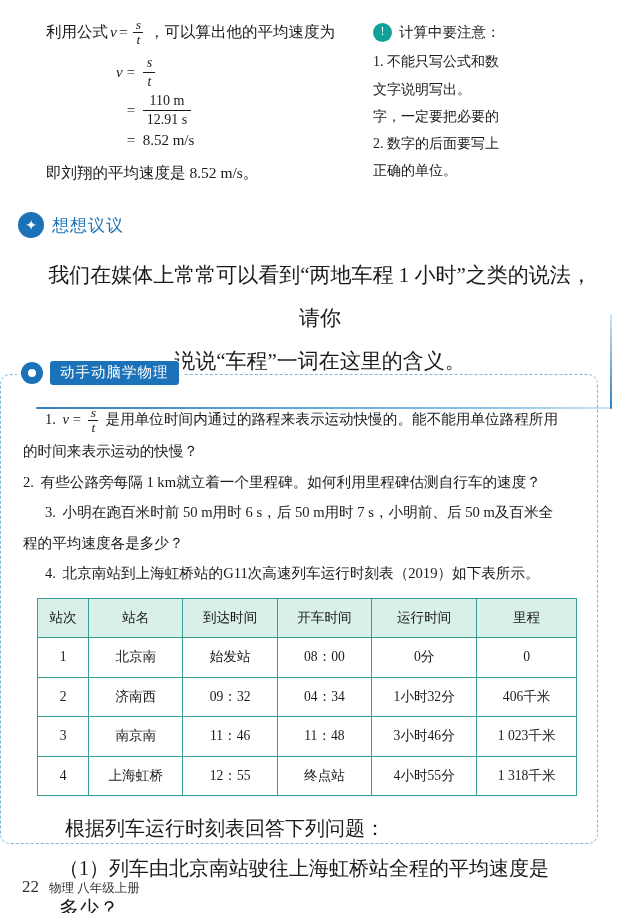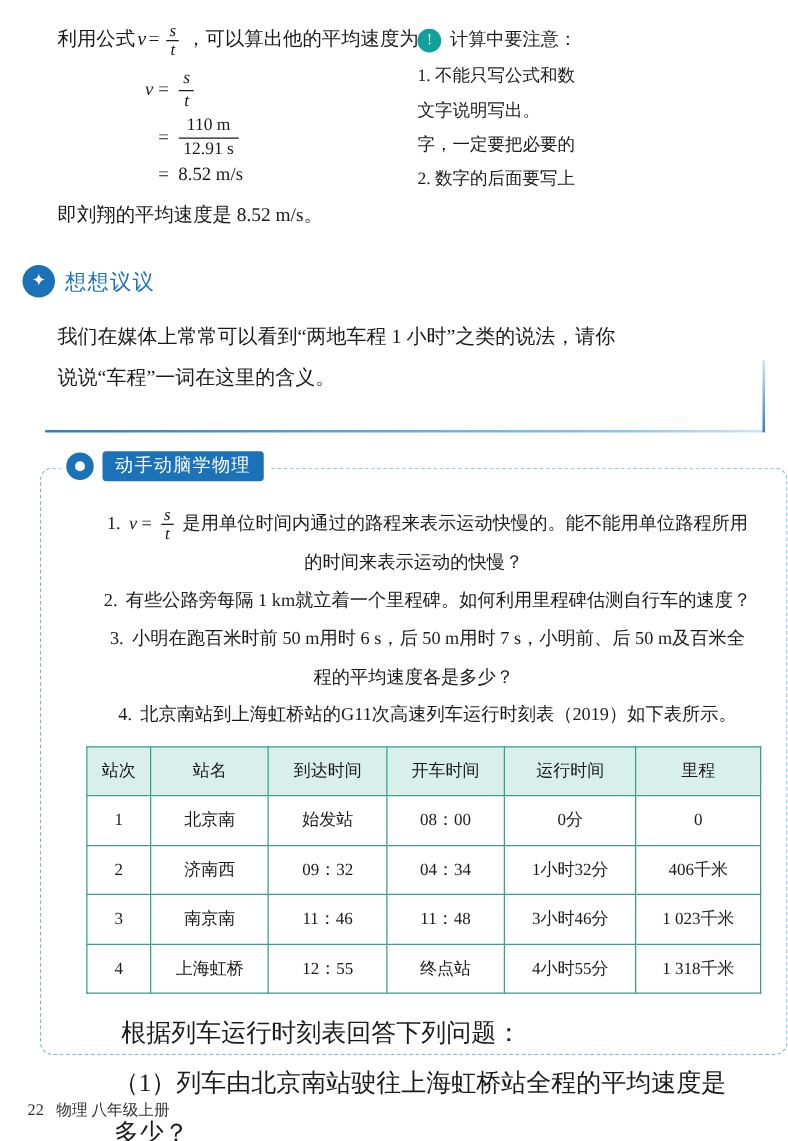--- a/index.html
+++ b/index.html
@@ -12,20 +12,21 @@
     background: #ffffff;
     font-family: "Liberation Serif", serif;
     color: #1a1a1a;
     position: relative;
     overflow: hidden;
   }
   .page {
     position: relative;
     width: 514px;
     height: 913px;
+    padding-left: 39px;
   }
 
   
   .formula-block {
     position: absolute;
     left: 46px;
     top: 18px;
     width: 390px;
     font-size: 15.5px;
     line-height: 1.6;
@@ -136,22 +137,23 @@
     font-size: 17px;
     color: #1b72b8;
     font-weight: normal;
     letter-spacing: 1px;
   }
   .disc-body {
     position: relative;
     margin-top: 12px;
     margin-left: 10px;
     padding: 4px 18px 26px 18px;
-    font-size: 16px;
+    font-size: 21px;
     line-height: 2.05;
+    text-align: center;
   }
   .disc-rule-bottom {
     position: absolute;
     left: 8px;
     right: 0;
     bottom: 0;
     height: 2px;
     background: linear-gradient(to right, #2f7fc0, #8fc4e6 80%, #cfe4f4);
     border-radius: 2px;
   }
@@ -161,21 +163,21 @@
     top: 40%;
     bottom: 0;
     width: 2px;
     background: linear-gradient(to bottom, #cfe4f4, #2f7fc0);
     border-radius: 2px;
   }
 
   
   .act {
     position: absolute;
-    left: 32px;
+    left: 0;
     top: 374px;
     width: 598px;
     height: 470px;
     border: 1.5px dashed #7ab8dd;
     border-radius: 10px;
     box-sizing: border-box;
   }
   .act-head {
     position: absolute;
     left: 16px;
@@ -209,21 +211,20 @@
   }
 
   .act-body {
     padding: 30px 22px 0 22px;
     font-size: 14.6px;
     line-height: 1.95;
   }
   .q {
     margin-bottom: 2px;
     text-indent: 0;
-    text-align: center;
   }
   .q .qn { margin-right: 3px; }
 
   
   .tbl {
     margin: 10px 0 0 14px;
     border-collapse: collapse;
     width: 540px;
     font-size: 13.6px;
   }
@@ -251,21 +252,21 @@
   .footer {
     position: absolute;
     left: 22px;
     bottom: 16px;
     font-size: 12.5px;
     color: #333333;
     display: flex;
     align-items: baseline;
     gap: 10px;
   }
-  .footer .pg { font-size: 13px; }
+  .footer .pg { font-size: 17px; }
 </style>
 </head>
 <body>
 
 <div class="page">
 
   <div class="formula-block">
     <div class="f-line1">
       <span>利用公式</span>
       <span class="ital">v</span>
@@ -306,20 +307,21 @@
 
   <div class="note-box">
     <div class="note-head">
       <span class="note-icon">!</span>
       <span class="note-title">计算中要注意：</span>
     </div>
     <span class="note-line">1. 不能只写公式和数</span>
     <span class="note-line">文字说明写出。</span>
     <span class="note-line">字，一定要把必要的</span>
     <span class="note-line">2. 数字的后面要写上</span>
+    <span class="note-line">正确的单位。</span>
   </div>
 
   <div class="disc">
     <div class="disc-head">
       <span class="disc-badge">✦</span>
       <span class="disc-title">想想议议</span>
     </div>
     <div class="disc-body">
       <div>我们在媒体上常常可以看到“两地车程 1 小时”之类的说法，请你</div>
       <div>说说“车程”一词在这里的含义。</div>
@@ -342,21 +344,21 @@
         <span class="ital">v</span>
         <span>=</span>
         <span class="frac">
           <span class="num ital">s</span>
           <span class="den ital">t</span>
         </span>
         <span>是用单位时间内通过的路程来表示运动快慢的。能不能用单位路程所用</span>
       </div>
       <div class="q">的时间来表示运动的快慢？</div>
 
-      <div class="q" style="margin-left:22px">
+      <div class="q" style="">
         <span class="qn">2.</span>
         <span>有些公路旁每隔 1 km就立着一个里程碑。如何利用里程碑估测自行车的速度？</span>
       </div>
 
       <div class="q" style="margin-left:22px">
         <span class="qn">3.</span>
         <span>小明在跑百米时前 50 m用时 6 s，后 50 m用时 7 s，小明前、后 50 m及百米全</span>
       </div>
       <div class="q">程的平均速度各是多少？</div>
 

